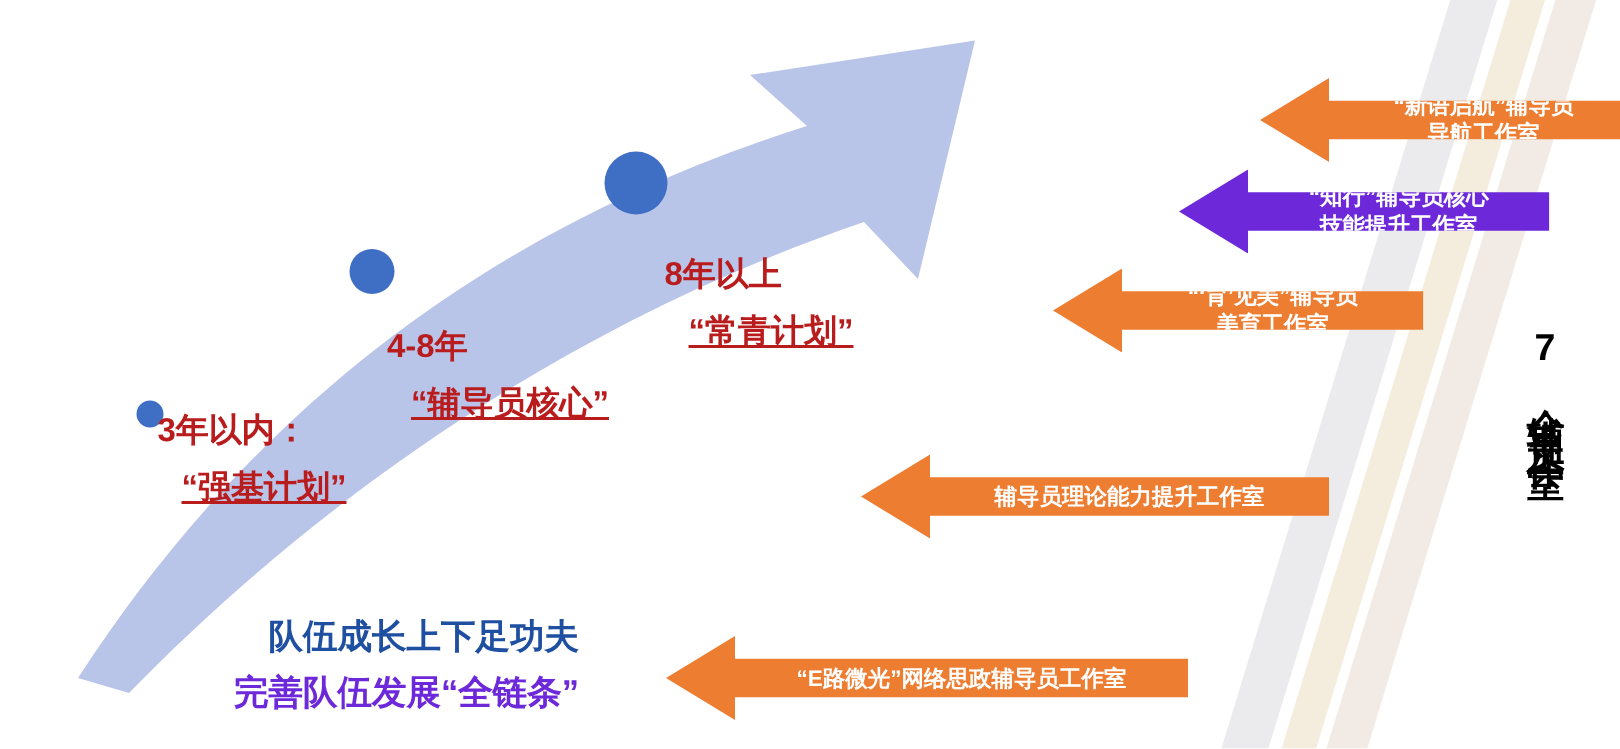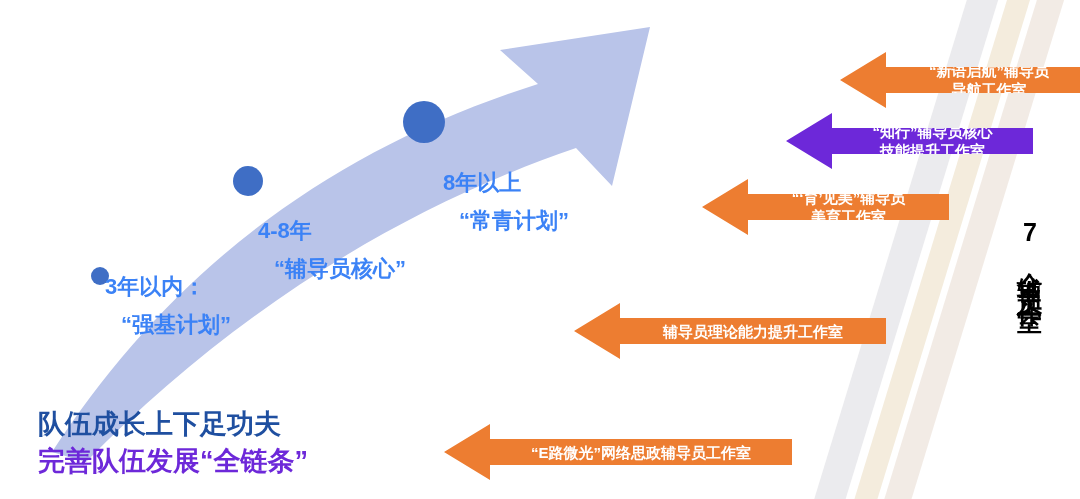--- a/index.html
+++ b/index.html
@@ -11,24 +11,24 @@
     font-family:"Liberation Sans","DejaVu Sans",sans-serif;
   }
   
   .stripe{position:absolute;top:-80px;height:680px;transform:rotate(17deg);}
   .stripe.s1{left:888px;width:30px;background:#ebebee;}
   .stripe.s2{left:928px;width:22px;background:#f4ecdd;}
   .stripe.s3{left:958px;width:26px;background:#efe6de;opacity:.8;}
   
   .swoosh{position:absolute;left:0;top:0;z-index:1;}
   
-  .stage{position:absolute;z-index:3;color:#3b82f6;font-weight:bold;font-size:22px;line-height:38px;white-space:nowrap;}
-  .stage .plan{padding-left:16px;}
+  .stage{position:absolute;z-index:3;color:#b91c1c;font-weight:bold;font-size:22px;line-height:38px;white-space:nowrap;}
+  .stage .plan{padding-left:16px;text-decoration:underline;}
   
-  .slogan{position:absolute;left:38px;top:406px;width:348px;text-align:left;z-index:3;font-weight:bold;font-size:27px;line-height:37px;white-space:nowrap;}
+  .slogan{position:absolute;left:38px;top:406px;width:348px;text-align:right;z-index:3;font-weight:bold;font-size:23px;line-height:37px;white-space:nowrap;}
   .slogan .l1{color:#1f4fa0;}
   .slogan .l2{color:#6d28d9;}
   
   .workshop{
     position:absolute;z-index:2;
     clip-path:polygon(0 50%, 46px 0, 46px 27%, 100% 27%, 100% 73%, 46px 73%, 46px 100%);
     display:flex;align-items:center;justify-content:center;
   }
   .workshop.orange{background:#ed7d31;}
   .workshop.blue{background:#6d28d9;}

